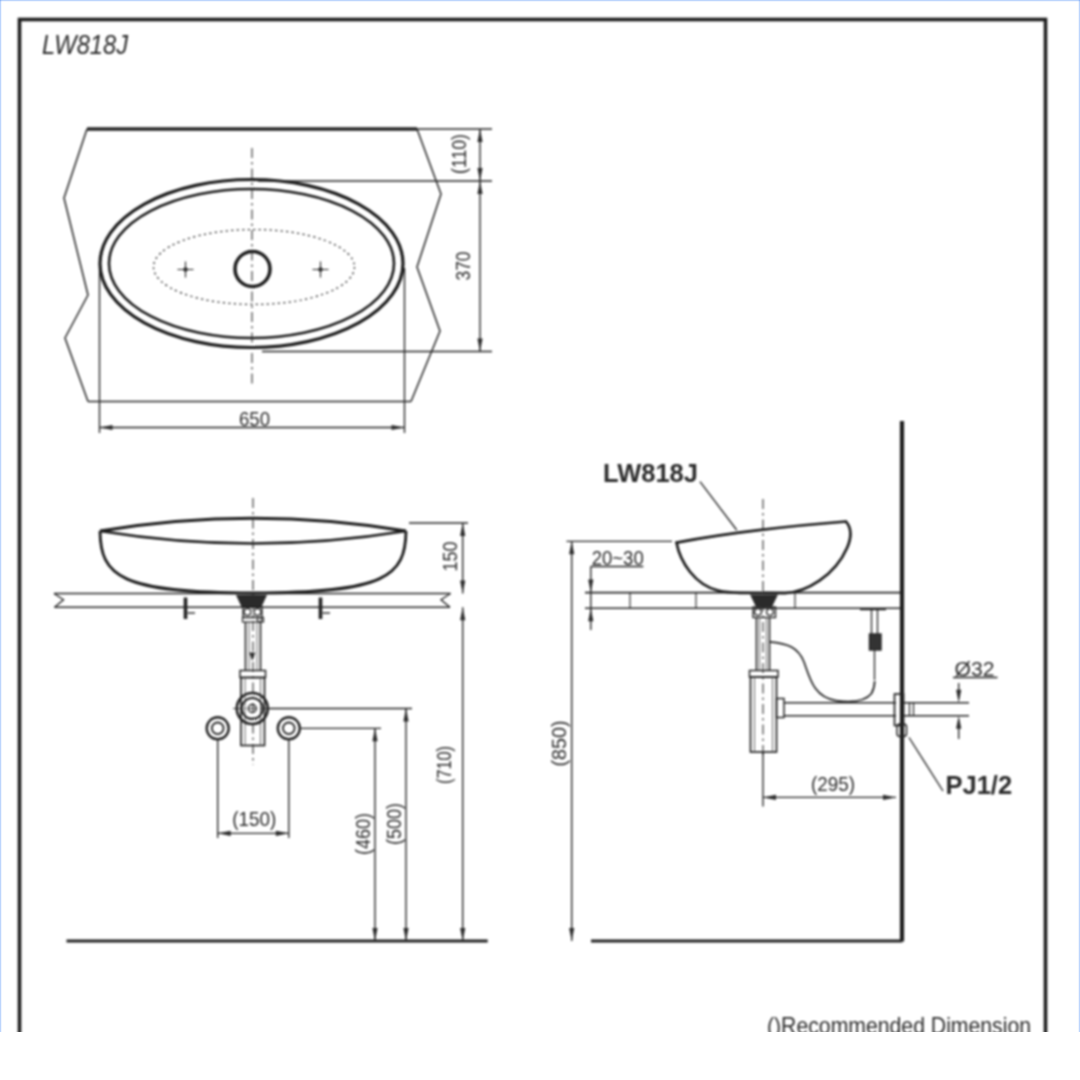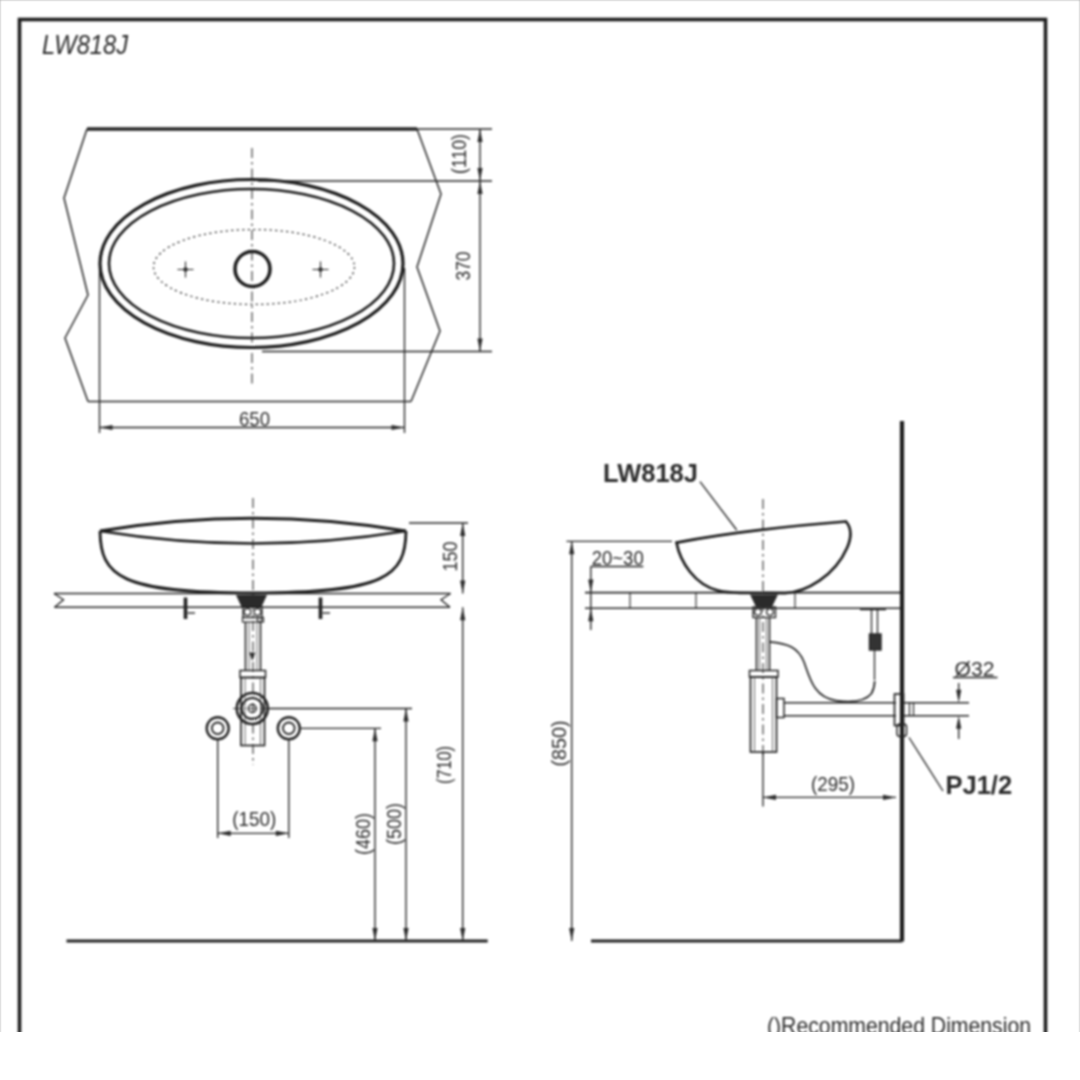--- a/index.html
+++ b/index.html
@@ -1,16 +1,16 @@
 <!DOCTYPE html>
 <html><head>
 <meta charset="utf-8">
 <style>
   html,body{margin:0;padding:0;background:#ffffff;}
-  .page{width:1080px;height:1032px;position:relative;background:#a3a3a3;overflow:hidden;}
+  .page{width:1080px;height:1032px;position:relative;background:#3b82f6;overflow:hidden;}
   svg{display:block;filter:blur(0.85px);}
   text{font-family:"Liberation Sans", sans-serif;fill:#2b2b2b;}
 </style>
 </head>
 <body>
 <div class="page">
 <svg width="1080" height="1080" viewBox="0 0 1080 1080">
   <rect x="0" y="0" width="1080" height="1080" fill="#ffffff"></rect>
 
   <rect x="19.5" y="19.5" width="1026" height="1026" fill="none" stroke="#1d1d1d" stroke-width="3.6"></rect>

